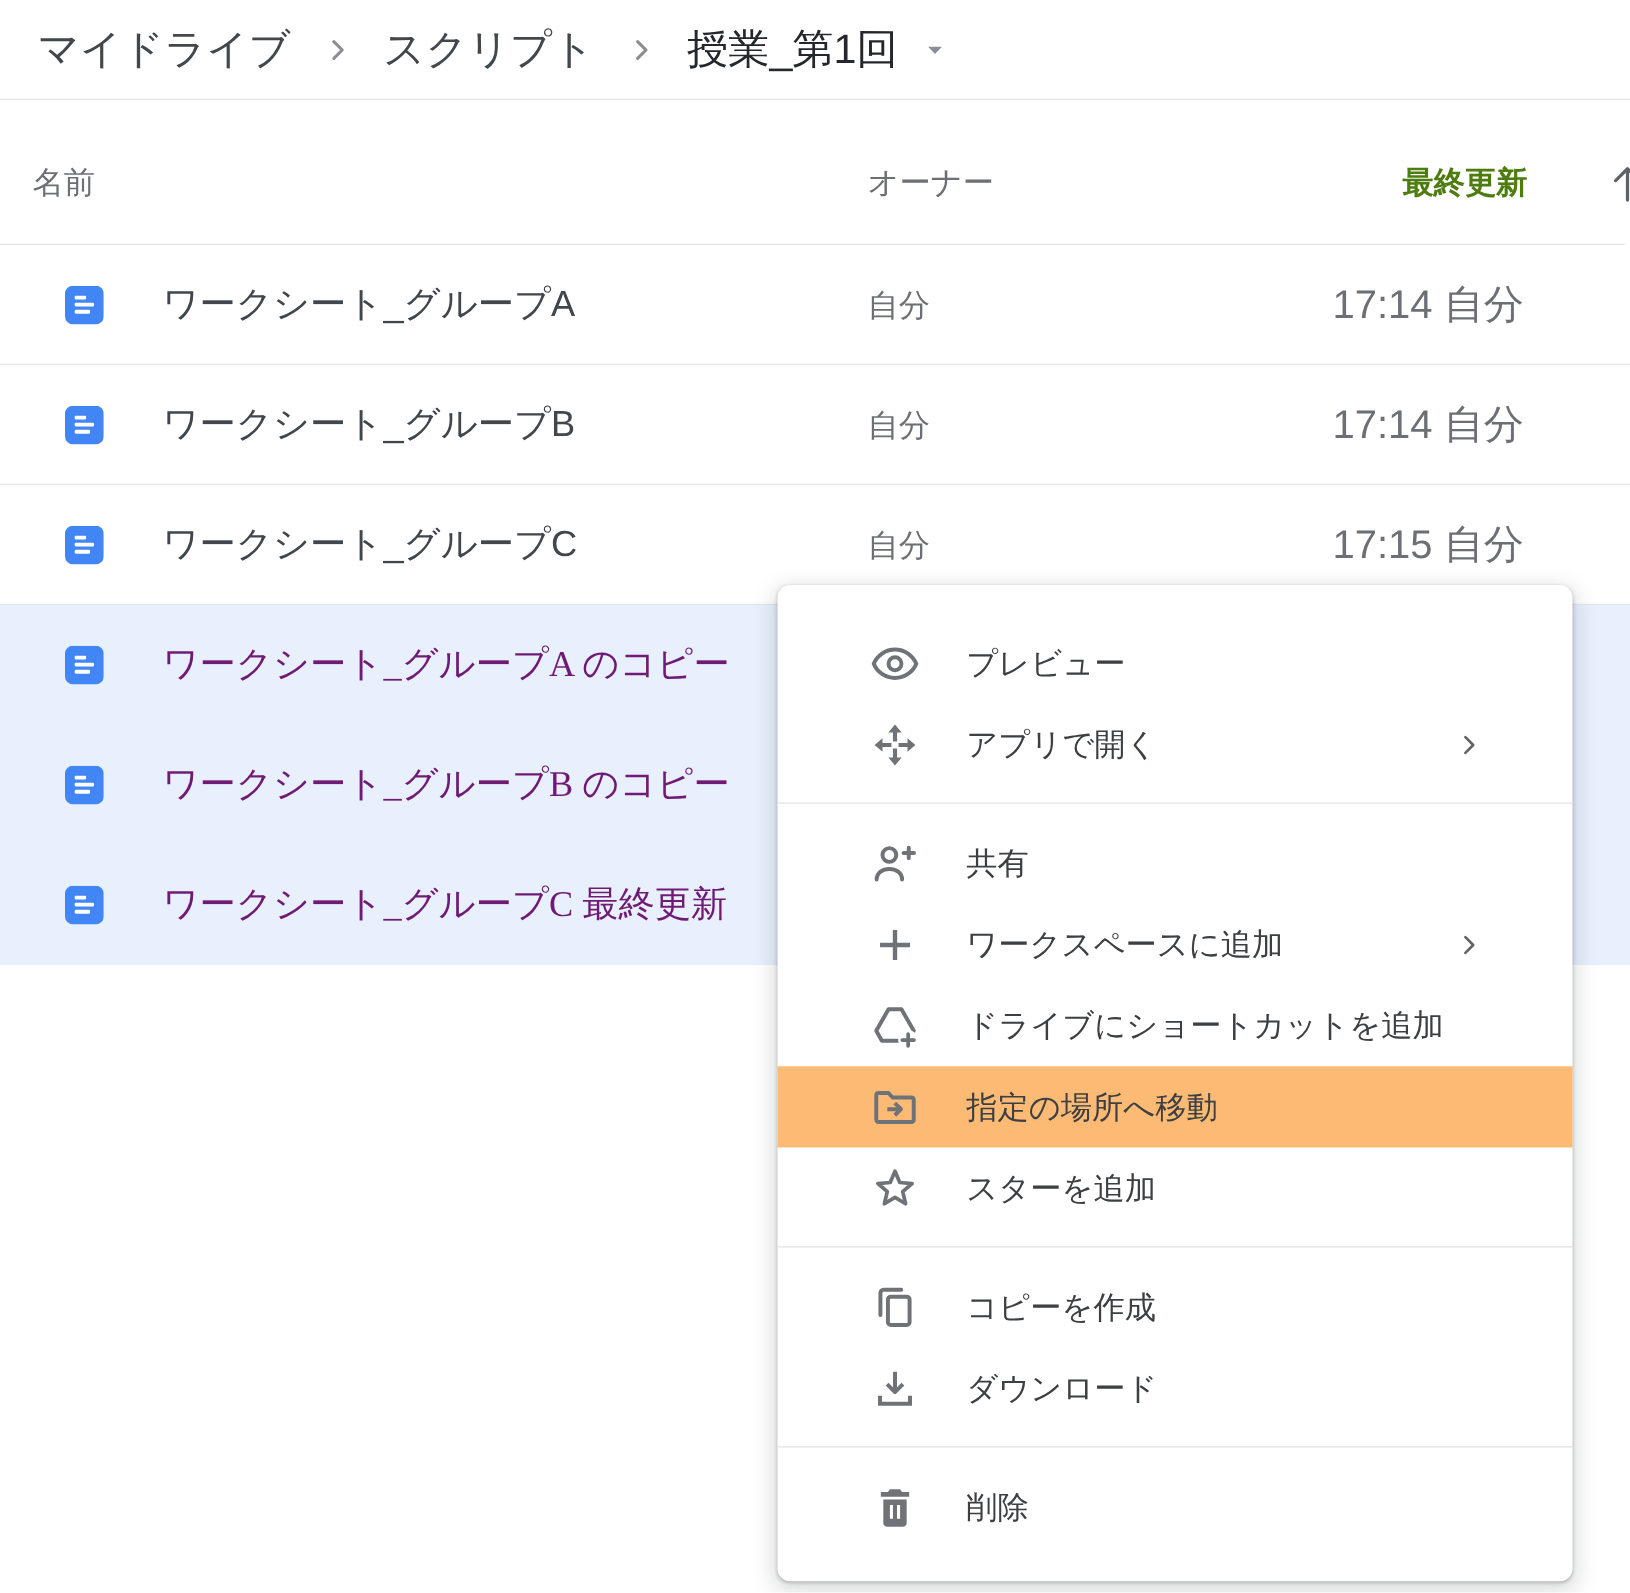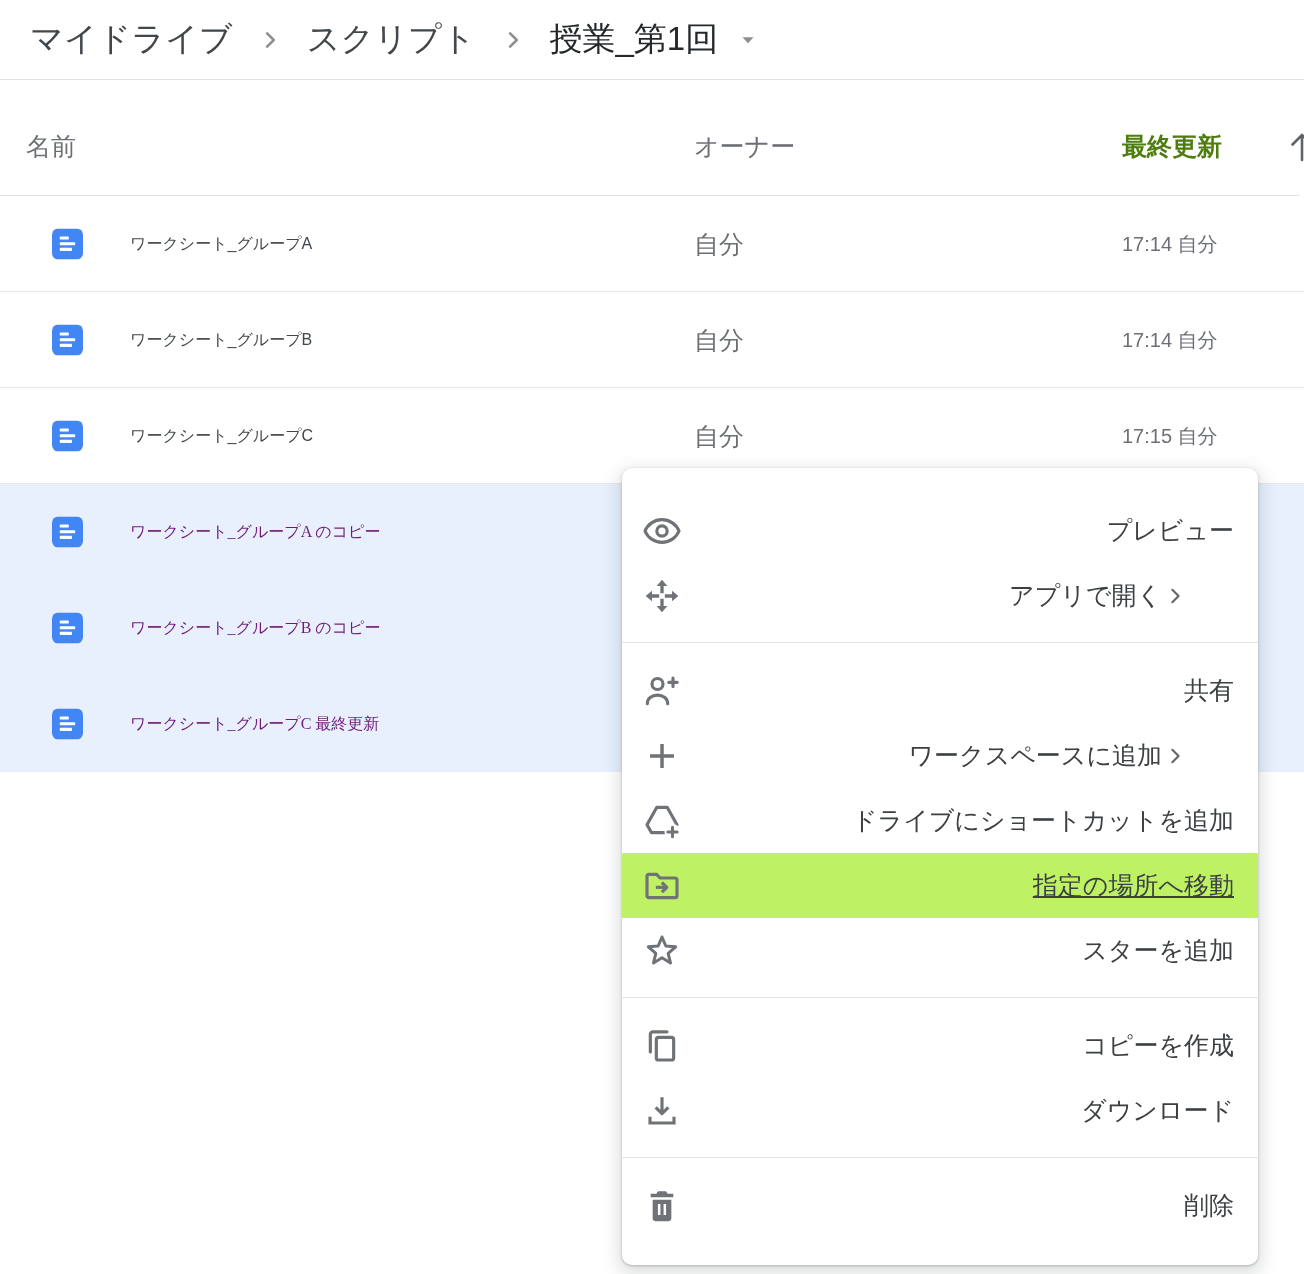--- a/index.html
+++ b/index.html
@@ -35,40 +35,40 @@
   .hcell.modified { left:1122px; color:#4d7c0f; font-weight:700; }
   .sort-arrow { position:absolute; left:1286px; top:50%; transform:translateY(-50%); cursor:pointer; }
 
   
   .rows { position:absolute; top:196px; left:0; right:0; }
   .file-row { position:relative; height:96px; cursor:pointer; }
   .file-row.bordered { border-bottom:1px solid #e7e7e7; }
   .file-row.selected { background:#e8f0fe; }
   .doc-icon { position:absolute; left:52px; top:50%; transform:translateY(-50%); display:flex; }
   .row-name { position:absolute; left:130px; top:50%; transform:translateY(-50%);
-    font-size:16px; color:#40464b; white-space:nowrap; }
+    font-size:29px; color:#40464b; white-space:nowrap; }
   .file-row.selected .row-name { color:#701a75;font-family:Liberation Serif, serif; }
   .row-owner { position:absolute; left:694px; top:50%; transform:translateY(-50%);
     font-size:25px; color:#6c7075; }
-  .row-modified { position:absolute; left:1122px; top:50%; transform:translateY(-50%);
-    font-size:20px; color:#6c7075; white-space:nowrap; }
+  .row-modified { position:absolute; left:1066px; top:50%; transform:translateY(-50%);
+    font-size:32px; color:#6c7075; white-space:nowrap; }
 
   
   .context-menu {
     position:absolute; left:622px; top:468px; width:636px;
     padding:30px 0 27px 0;
     background:#ffffff; border-radius:10px;
     box-shadow:0 1px 3px rgba(60,64,67,.30), 0 6px 16px 5px rgba(60,64,67,.15);
     z-index:10;
   }
   .menu-item {
     height:65px; display:flex; align-items:center;
-    padding:0 24px 0 20px; cursor:pointer;text-align:right;
-  }
-  .menu-item.highlighted { background:#bef264;text-decoration:underline; }
+    padding:0 24px 0 74px; cursor:pointer;
+  }
+  .menu-item.highlighted { background:#fdba74; }
   .mi-icon { width:40px; height:40px; flex:none; display:flex;
     align-items:center; justify-content:center; }
   .mi-label { margin-left:37px; flex:1; font-size:25px; color:#3c4043; white-space:nowrap; }
   .mi-chevron { margin-right:46px; flex:none; display:flex; }
   .menu-divider { border-top:1px solid #e2e2e2; margin:14px 0 15px 0; }
 
   svg { display:block; }
 </style>
 </head>
 <body>

